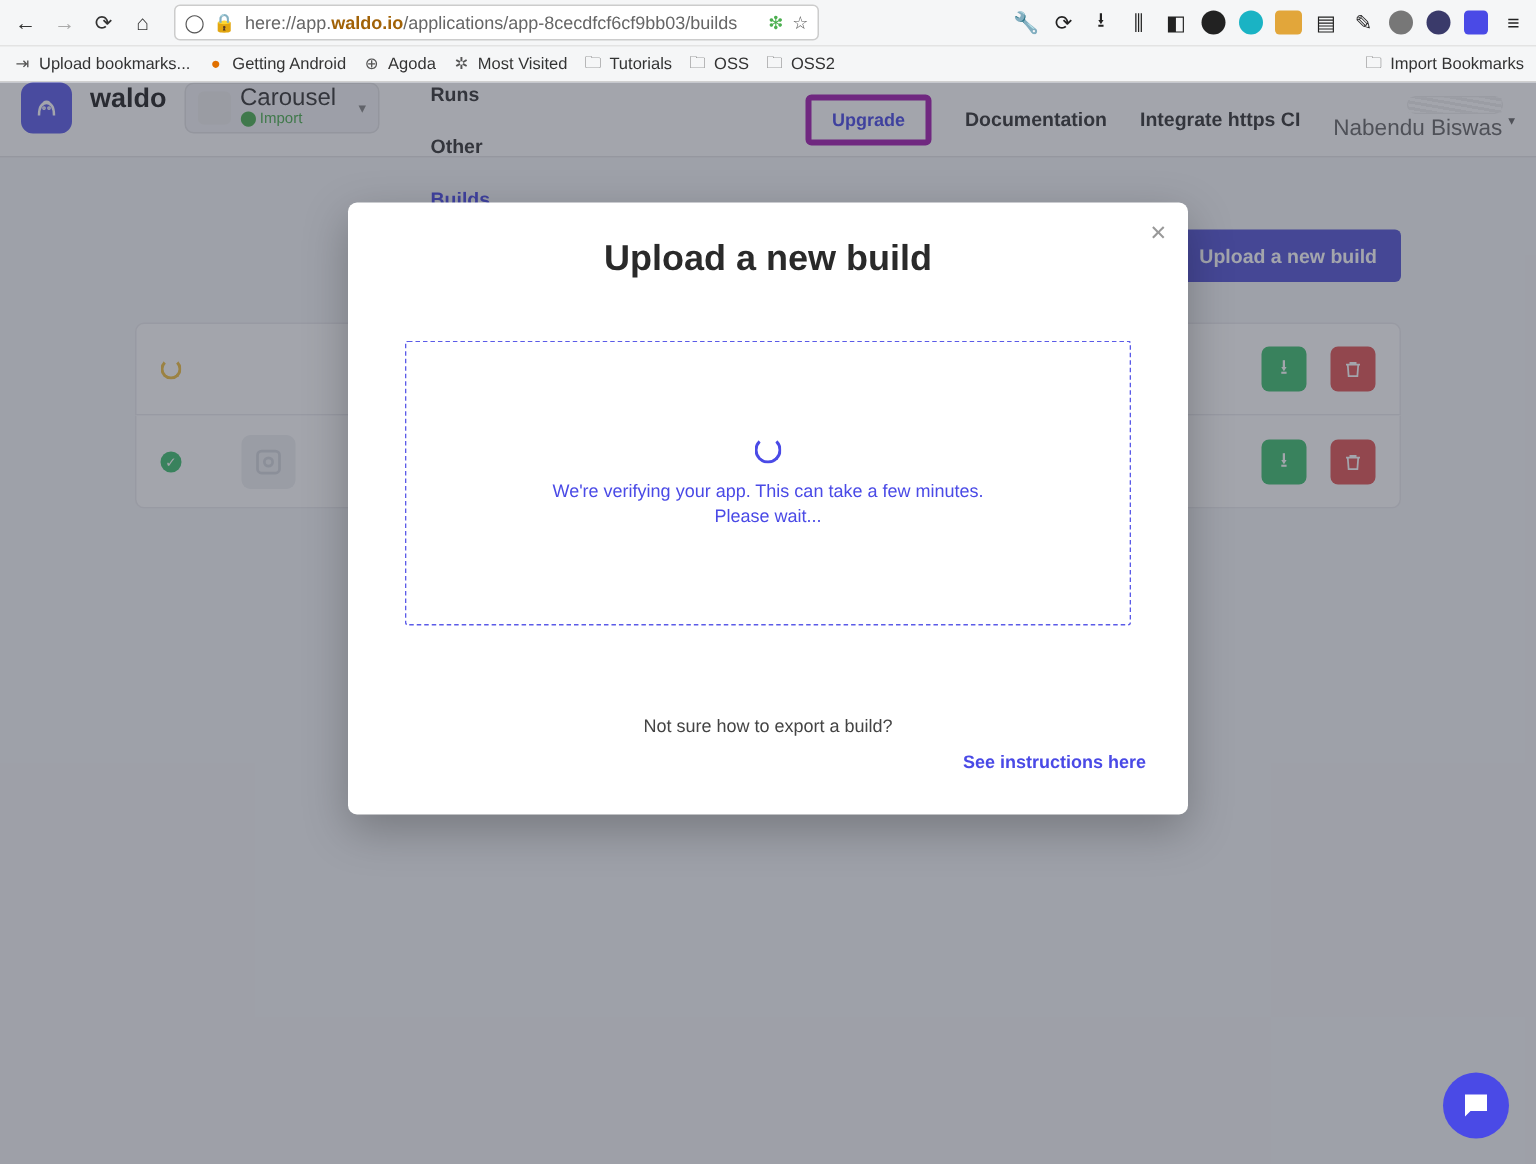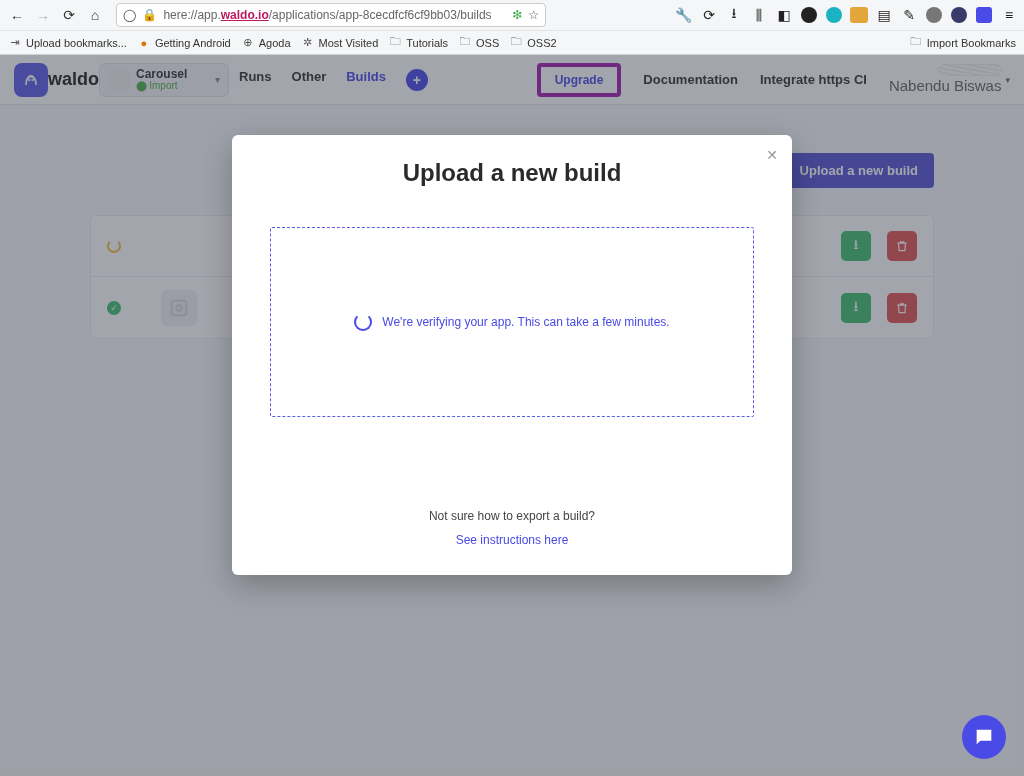--- a/index.html
+++ b/index.html
@@ -5,40 +5,40 @@
   * { box-sizing: border-box; margin: 0; padding: 0; }
   body { font-family: -apple-system, BlinkMacSystemFont, "Segoe UI", Arial, sans-serif; width:1024px; height:776px; overflow:hidden; background:#a8c8d8; position:relative;}
   
   .browser-chrome { background:#f5f6f7; border-bottom:1px solid #d0d0d0;}
   .toolbar-row { display:flex; align-items:center; height:30px; padding:0 6px; gap:4px;}
   .tb-btn { width:22px; height:22px; display:flex; align-items:center; justify-content:center; color:#333; font-size:14px; border-radius:3px; cursor:default;}
   .tb-btn.disabled{ color:#aaa;}
   .url-wrap{ flex:none; display:flex; align-items:center; width:430px; height:24px; background:#fff; border:1px solid #ccc; border-radius:4px; margin:0 6px; padding:0 6px; gap:6px; font-size:12px; color:#555;}
   .url-wrap .lock{ color:#555;}
   .url-text{ flex:1; white-space:nowrap; overflow:hidden; text-overflow:ellipsis; font-size:12px; color:#666;}
-  .url-text .bold{ color:#be185d; font-weight:600;text-decoration:underline;}
+  .url-text .bold{ color:#a16207; font-weight:600;}
   .right-icons{ margin-left:auto; display:flex; gap:7px; align-items:center; }
   .right-icons .ico{ width:18px; height:18px; color:#222; display:flex; align-items:center; justify-content:center; font-size:14px;}
   .right-icons .round{ width:16px; height:16px; border-radius:50%; }
   .bookmarks-row{ display:flex; align-items:center; height:24px; padding:0 8px; gap:10px; font-size:11px; color:#333; border-top:1px solid #e3e3e3;}
   .bm{ display:flex; align-items:center; gap:4px; cursor:default;}
   .bm .bico{ width:14px; height:14px; display:flex; align-items:center; justify-content:center; color:#555;}
   .bookmarks-row .spacer{flex:1;}
   
   .app-wrap{ position:relative; width:100%; height:calc(776px - 54px); background:#f6f7f9;}
-  .app-header{ height:50px; background:#fff; border-bottom:1px solid #e6e6e8; display:flex; align-items:center; padding:0 14px; gap:0;}
+  .app-header{ height:50px; background:#fff; border-bottom:1px solid #e6e6e8; display:flex; padding:0 14px; gap:12px;}
   .logo-box{ width:34px; height:34px; border-radius:8px; background:#5b5be8; display:flex; align-items:center; justify-content:center; color:#fff; font-size:18px;}
   .brand{ font-size:18px; font-weight:700; color:#222;}
   .app-select{ width:130px; height:34px; border:1px solid #e3e3e6; border-radius:6px; background:#f5f5f7; display:flex; align-items:center; padding:0 8px; gap:6px;}
   .app-select .app-thumb{ width:22px; height:22px; border-radius:4px; background:#eee;}
   .app-select .app-txt{ display:flex; flex-direction:column; line-height:1.05; font-size:11px;}
-  .app-select .app-name{ font-weight:700; color:#333; font-size:12px;}
+  .app-select .app-name{ font-weight:400; color:#333; font-size:16px;}
   .app-select .platform{ color:#4caf50; font-size:10px; display:flex; align-items:center; gap:2px;}
   .app-select .caret{ margin-left:auto; color:#888; font-size:10px;}
-  .nav-tabs{ display:flex; gap:20px; margin-left:10px;}
+  .nav-tabs{ display:flex; gap:20px; margin-left:22px;flex-direction:column;}
   .nav-tabs .tab{ font-size:13px; font-weight:700; color:#333; cursor:default;}
   .nav-tabs .tab.active{ color:#4a4ae6;}
   .plus-btn{ width:22px; height:22px; border-radius:50%; background:#4a4ae6; color:#fff; display:flex; align-items:center; justify-content:center; font-size:14px; font-weight:700;}
   .hdr-right{ margin-left:auto; display:flex; align-items:center; gap:22px;}
   .upgrade-btn{ border:4px solid #a21caf; color:#4a4ae6; background:#fff; font-size:12px; font-weight:700; padding:6px 14px; border-radius:4px;}
   .hdr-link{ font-size:13px; font-weight:700; color:#333;}
   .user-menu{ font-size:12px; color:#555; display:flex; align-items:center; gap:4px;}
   .user-scratch{ width:62px; height:10px; background:#fff; border-radius:5px; box-shadow:0 0 0 1px #eee; position:relative;}
   .user-scratch::after{content:""; position:absolute; inset:0; background:repeating-linear-gradient(10deg,#fff,#fff 2px,#f0f0f0 2px,#f0f0f0 4px);}
   
@@ -56,26 +56,26 @@
   .row-spacer{flex:1;}
   .row-text-trunc{ font-size:12px; color:#888; }
   .row-btn{ width:30px; height:30px; border-radius:5px; display:flex; align-items:center; justify-content:center; color:#fff; font-size:14px;}
   .row-btn.dl{ background:#3fbf6f;}
   .row-btn.del{ background:#e05555;}
   
   .overlay{ position:absolute; inset:0; background:rgba(50,55,70,0.45); display:flex; align-items:flex-start; justify-content:center; padding-top:80px;}
   .modal{ width:560px; background:#fff; border-radius:6px; padding:24px 28px 28px; position:relative; box-shadow:0 10px 30px rgba(0,0,0,0.25);}
   .modal .close{ position:absolute; top:12px; right:14px; color:#999; font-size:14px; cursor:default;}
   .modal-title{ text-align:center; font-size:24px; font-weight:800; color:#2a2a2a; margin-bottom:40px;}
-  .dropzone{ border:1.5px dashed #5b5be8; border-radius:2px; min-height:190px; display:flex; flex-direction:row; align-items:center; justify-content:center; gap:10px; color:#4a4ae6; font-size:12px; padding:30px 20px; margin:0 10px;}
+  .dropzone{ border:1.5px dashed #5b5be8; border-radius:2px; min-height:190px; display:flex; flex-direction:column; align-items:center; justify-content:center; gap:10px; color:#4a4ae6; font-size:12px; padding:30px 20px; margin:0 10px;}
   .dz-spinner{ width:18px; height:18px; border:2px solid #4a4ae6; border-top-color:transparent; border-radius:50%;}
   .dz-text{ text-align:center; line-height:1.4; color:#4a4ae6;}
-  .modal-footer{ margin-top:92px; text-align:center; font-size:12px;}
+  .modal-footer{ margin-top:60px; text-align:center; font-size:12px;}
   .footer-q{ color:#444; margin-bottom:10px;}
-  .footer-link{ color:#4a4ae6; font-weight:400;}
+  .footer-link{ color:#4a4ae6; font-weight:700;text-align:right;}
   
   .intercom{ position:absolute; bottom:18px; right:18px; width:44px; height:44px; border-radius:50%; background:#4a4ae6; display:flex; align-items:center; justify-content:center; color:#fff;}
   .intercom svg{ width:22px; height:22px; fill:#fff;}
 </style>
 </head>
 <body>
 
 <div class="browser-chrome">
   <div class="toolbar-row">
     <div class="tb-btn">←</div>
@@ -236,20 +236,21 @@
   </div>
 
   <div class="overlay">
     <div class="modal">
       <div class="close">✕</div>
       <div class="modal-title">Upload a new build</div>
       <div class="dropzone">
         <div class="dz-spinner"></div>
         <div class="dz-text">
           <div>We're verifying your app. This can take a few minutes.</div>
+          <div>Please wait...</div>
         </div>
       </div>
       <div class="modal-footer">
         <div class="footer-q">Not sure how to export a build?</div>
         <div class="footer-link">See instructions here</div>
       </div>
     </div>
   </div>
 
   <div class="intercom">

